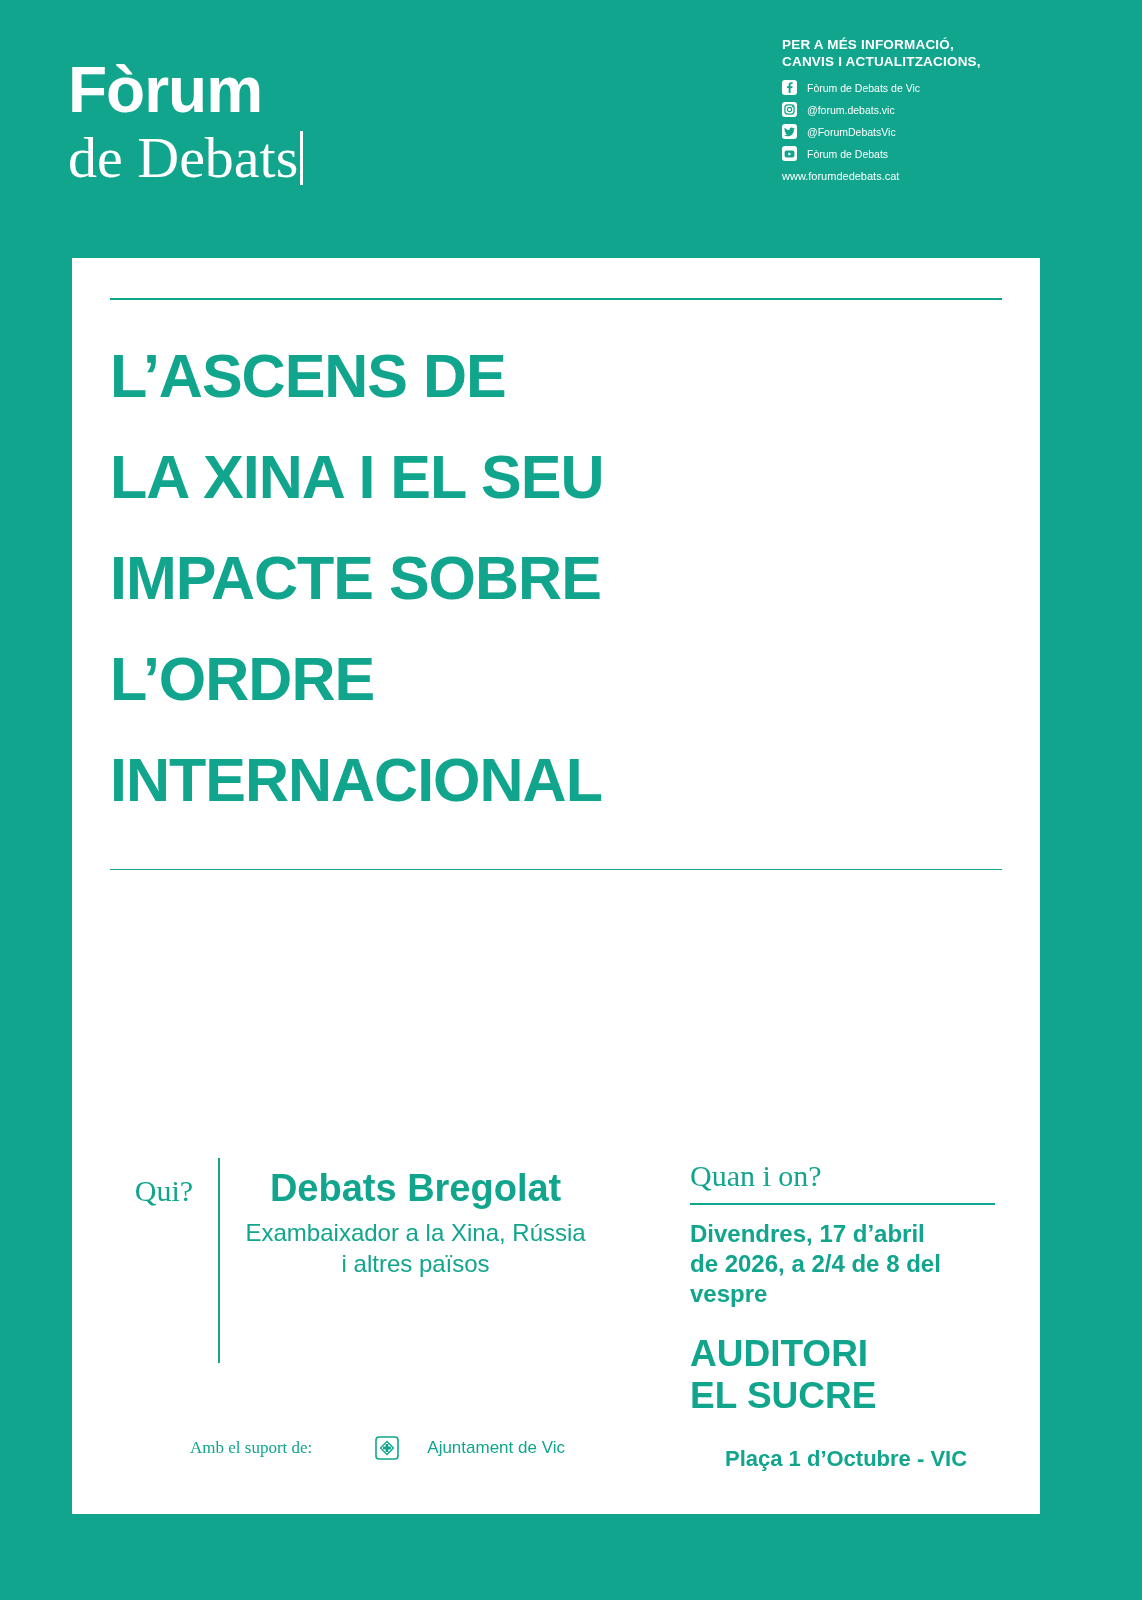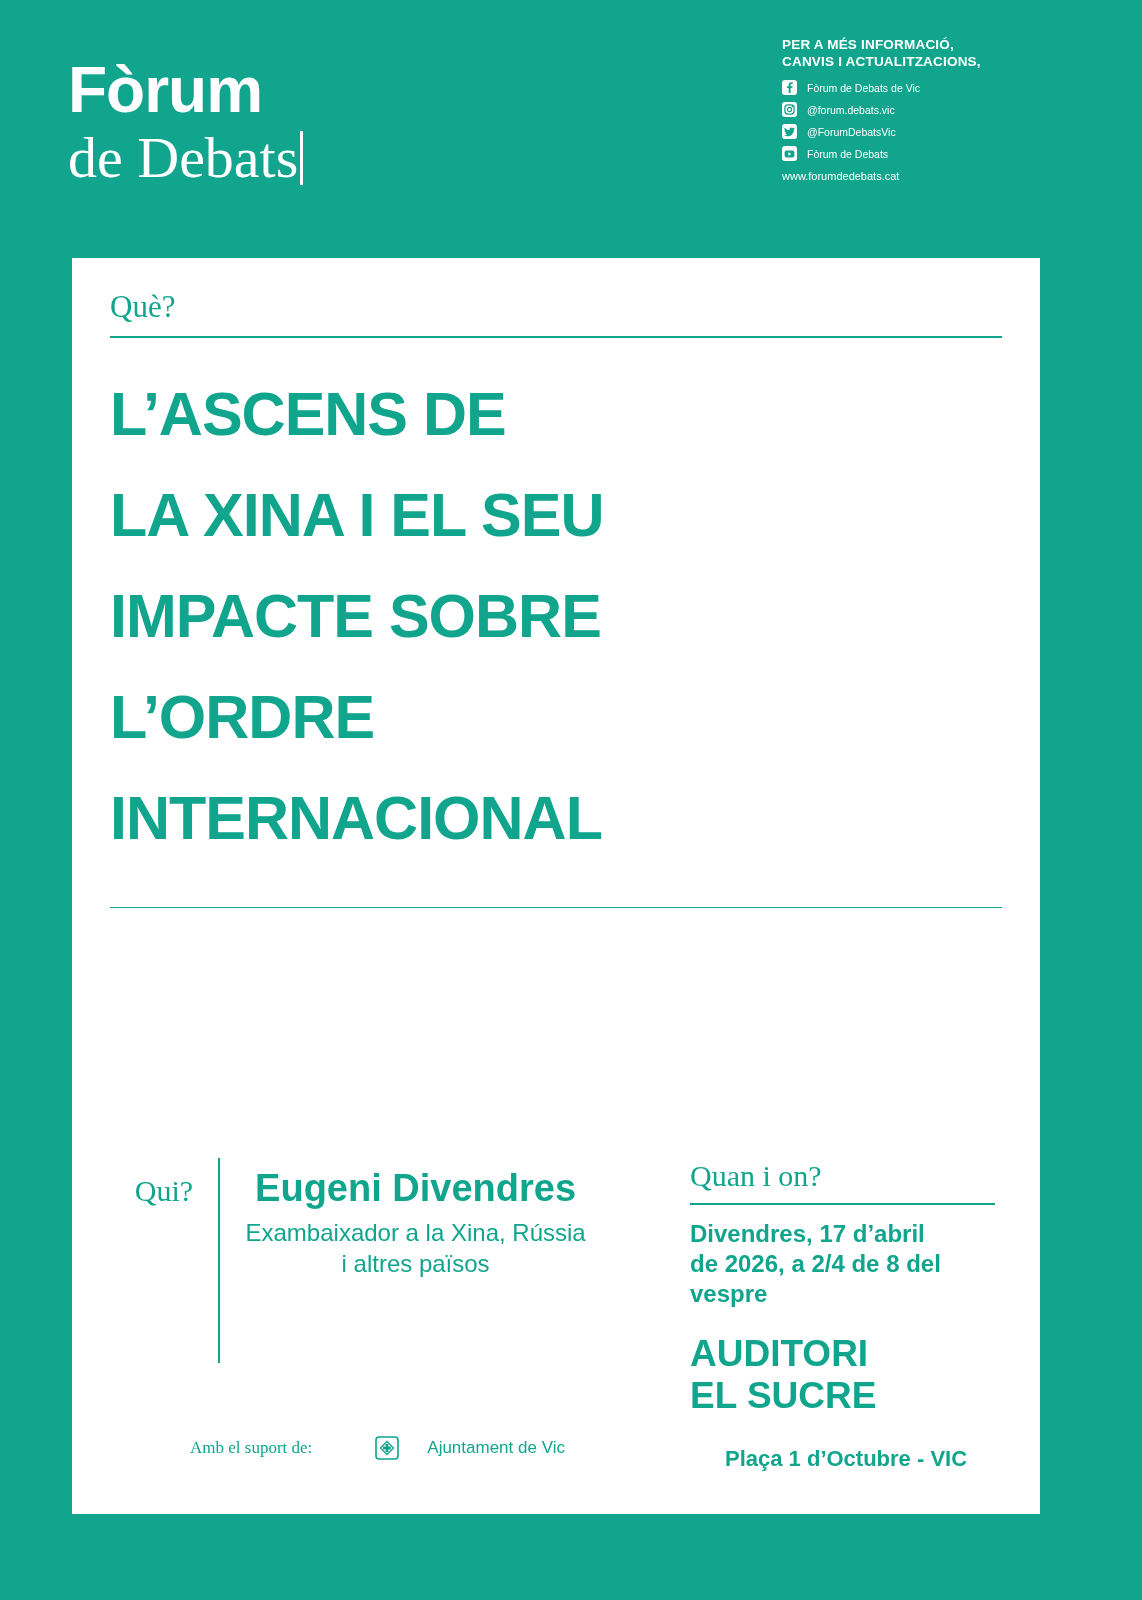--- a/index.html
+++ b/index.html
@@ -313,37 +313,36 @@
       <span class="social-handle">Fòrum de Debats</span>
     </div>
 
     <div class="social-web">www.forumdedebats.cat</div>
   </div>
 </div>
 
 <div class="card">
 
   <div class="inner">
-    <div class="label-serif">Què?</div>
     <div class="rule"></div>
     <div class="headline">L’ASCENS DE
 LA XINA I EL SEU
 IMPACTE SOBRE
 L’ORDRE
 INTERNACIONAL</div>
     <div class="rule-bottom"></div>
   </div>
 
   <div class="lower">
 
     <div class="col-left">
       <div class="qui-label">Qui?</div>
       <div class="vline"></div>
       <div>
-        <div class="speaker-name">Eugeni Divendres</div>
+        <div class="speaker-name">Debats Bregolat</div>
         <div class="speaker-role">Exambaixador a la Xina, Rússia
 i altres països</div>
       </div>
     </div>
 
     <div class="col-right">
       <div class="quan-label">Quan i on?</div>
       <div class="quan-rule"></div>
       <div class="quan-date">Divendres, 17 d’abril
 de 2026, a 2/4 de 8 del vespre</div>

